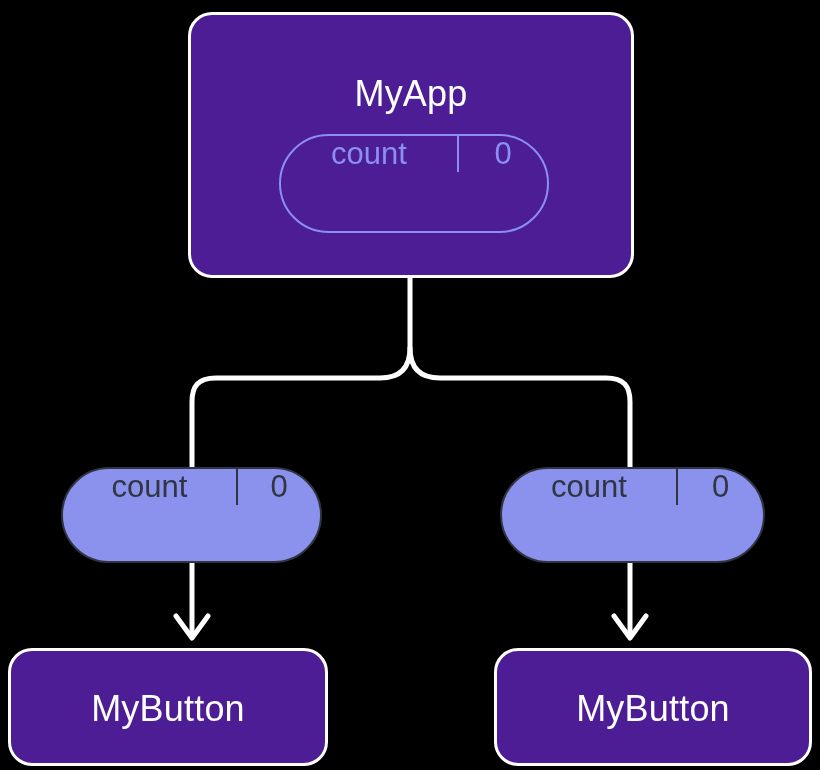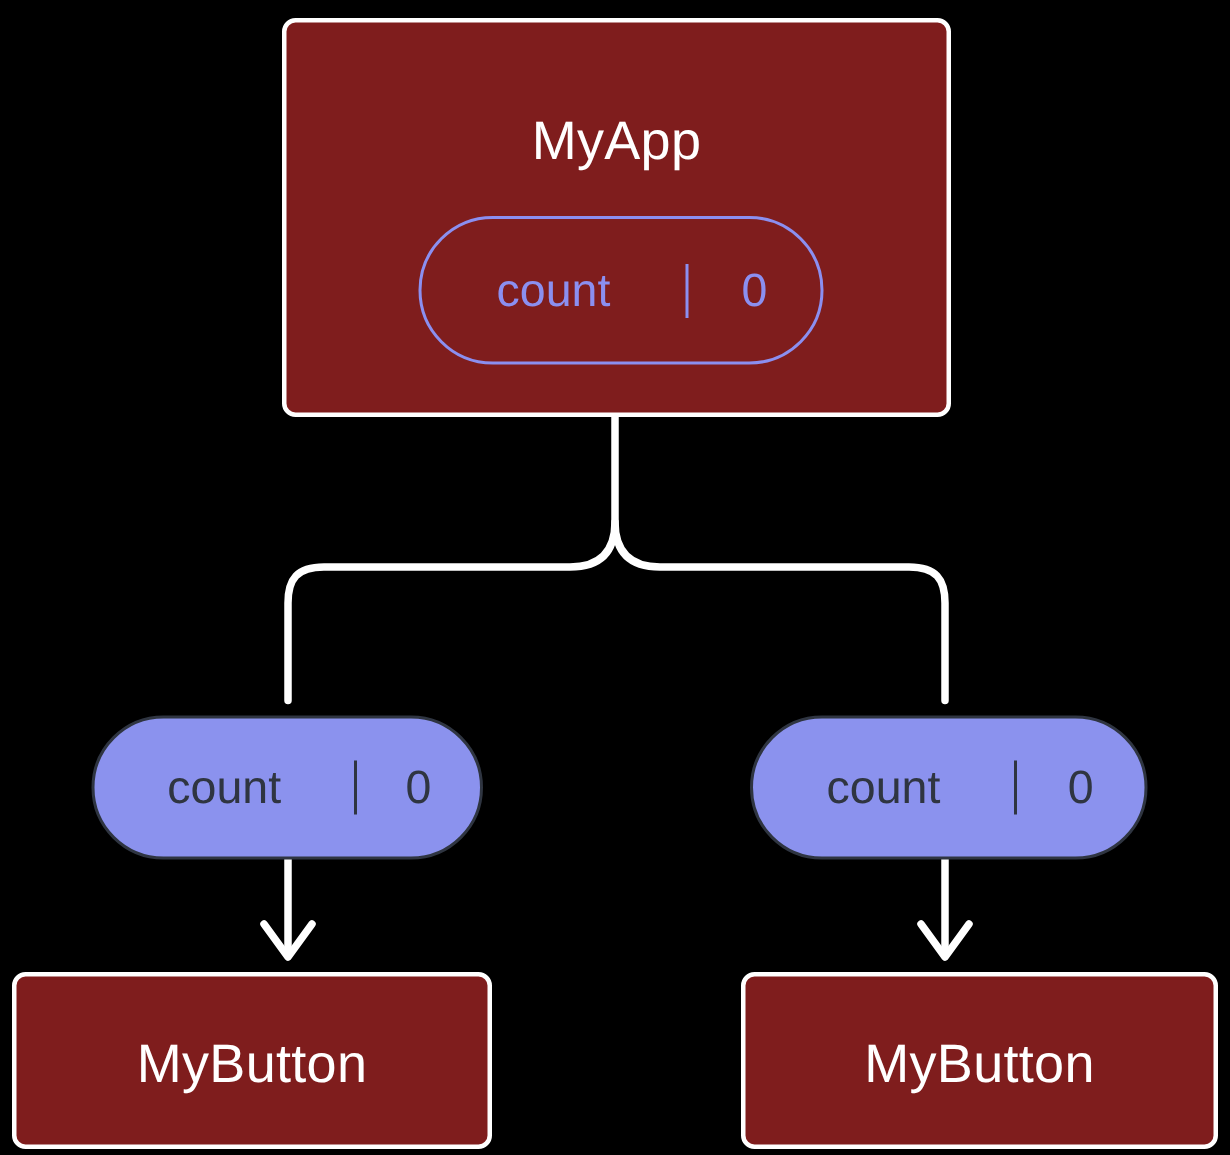--- a/index.html
+++ b/index.html
@@ -25,45 +25,44 @@
     top: 0;
     width: 820px;
     height: 770px;
     pointer-events: none;
   }
 
   
   .node-box {
     position: absolute;
     box-sizing: border-box;
-    background: #7f1d1d;
+    background: #4c1d95;
     border: 3px solid #ffffff;
-    border-radius: 9px;
+    border-radius: 24px;
   }
   .node-title {
     position: absolute;
     left: 0;
     right: 0;
     text-align: center;
     color: #ffffff;
     font-size: 36px;
     font-weight: 400;
     letter-spacing: 0.2px;
     white-space: nowrap;
   }
 
   
   .pill {
     position: absolute;
     box-sizing: border-box;
     display: flex;
-    align-items: center;
+    align-items: flex-start;
     border-radius: 999px;
     overflow: hidden;
-    margin-top: 10px;
   }
   .pill-key, .pill-val {
     display: flex;
     align-items: center;
     justify-content: center;
     font-size: 31px;
     font-weight: 400;
     white-space: nowrap;
   }
   .pill-key { flex: none; }

